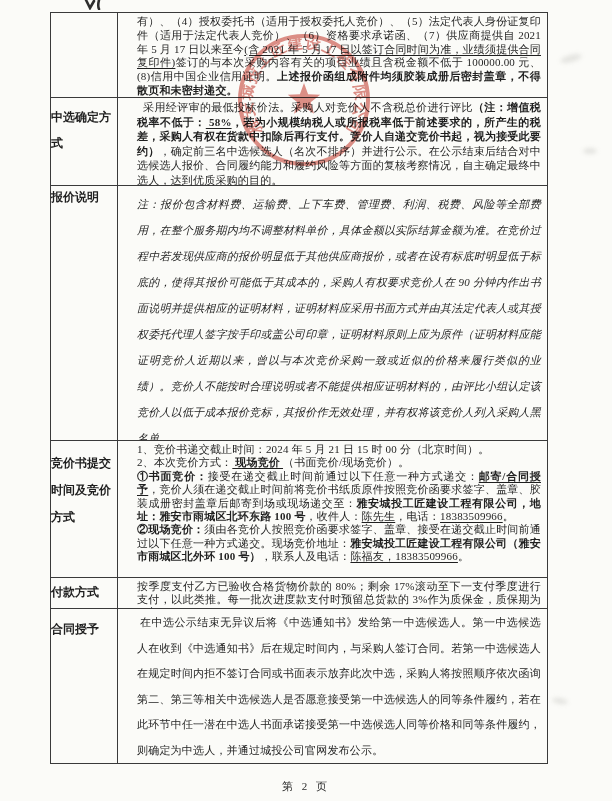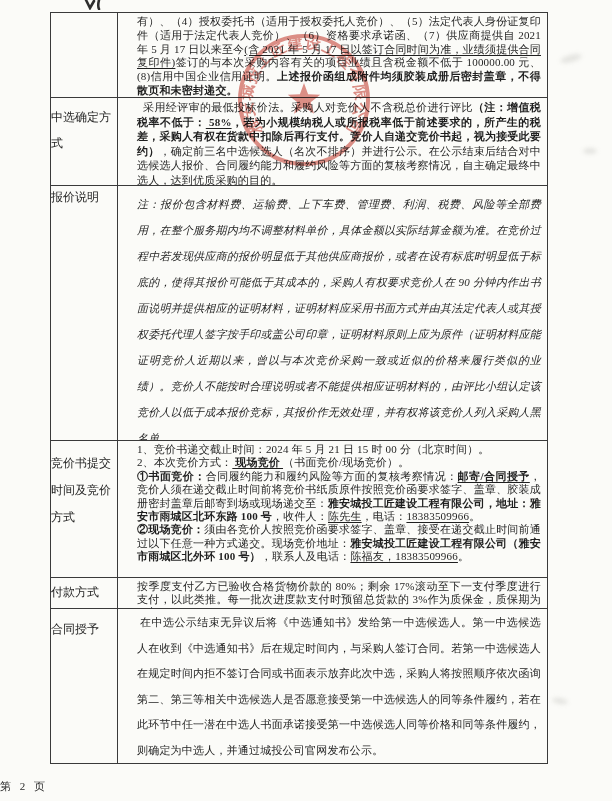--- a/index.html
+++ b/index.html
@@ -20,21 +20,21 @@
     border-collapse:collapse;
     table-layout:fixed;
   }
   table.terms td{
     border:1px solid #3a3a3a;
     vertical-align:top;
     padding:0;
   }
   td.label-cell{
     width:66px;
-    font-weight:normal;
+    font-weight:bold;
     font-size:12px;
     line-height:26px;
     padding-left:4px;
     letter-spacing:0px;
   }
   td.content-cell{width:429px;}
   .ci{
     box-sizing:border-box;
     overflow:hidden;
     padding:2px 6px 0 7px;
@@ -58,20 +58,21 @@
   .row-3 td.label-cell{padding-top:9px;line-height:27px;margin-top:32px;}
   .row-4 td.label-cell{padding-top:8px;line-height:13px;}
   .row-5 td.label-cell{padding-top:13px;line-height:14px;margin-top:38px;}
 
   .seg-b{font-weight:bold;}
   .seg-u{text-decoration:underline;text-underline-offset:2px;}
 
   
   .footer{
     position:absolute;left:0;top:779px;width:612px;
+    text-align:center;
     font-size:11px;
     letter-spacing:3px;
     color:#2a2a2a;
   }
 
   
   .seal{
     position:absolute;left:230px;top:26px;
     opacity:0.55;
     mix-blend-mode:multiply;
@@ -118,21 +119,21 @@
           <td class="label-cell">报价说明</td>
           <td class="content-cell">
             <div class="ci"><span class="">注：报价包含材料费、运输费、上下车费、管理费、利润、税费、风险等全部费用，在整个服务期内均不调整材料单价，具体金额以实际结算金额为准。在竞价过程中若发现供应商的报价明显低于其他供应商报价，或者在设有标底时明显低于标底的，使得其报价可能低于其成本的，采购人有权要求竞价人在 90 分钟内作出书面说明并提供相应的证明材料，证明材料应采用书面方式并由其法定代表人或其授权委托代理人签字按手印或盖公司印章，证明材料原则上应为原件（证明材料应能证明竞价人近期以来，曾以与本次竞价采购一致或近似的价格来履行类似的业绩）。竞价人不能按时合理说明或者不能提供相应证明材料的，由评比小组认定该竞价人以低于成本报价竞标，其报价作无效处理，并有权将该竞价人列入采购人黑名单。</span></div>
           </td>
         </tr>
         <tr class="row-3">
           <td class="label-cell">竞价书提交时间及竞价方式</td>
           <td class="content-cell">
             <div class="ci"><span class="">1、竞价书递交截止时间：2024 年 5 月 21 日 15 时 00 分（北京时间）。
 2、本次竞价方式：</span><span class="seg-b seg-u"> 现场竞价 </span><span class="">（书面竞价/现场竞价）。
-</span><span class="seg-b">①书面竞价：</span><span class="">合同履约能力和履约风险等方面的复核考察情况：</span><span class="seg-b seg-u">邮寄/合同授予</span><span class="">，竞价人须在递交截止时间前将竞价书纸质原件按照竞价函要求签字、盖章、胶装成册密封盖章后邮寄到场或现场递交至：</span><span class="seg-b">雅安城投工匠建设工程有限公司，地址：雅安市雨城区北环东路 100 号</span><span class="">，收件人：</span><span class="seg-u">陈先生</span><span class="">，电话：</span><span class="seg-u">18383509966</span><span class="">。
+</span><span class="seg-b">①书面竞价：</span><span class="">接受在递交截止时间前通过以下任意一种方式递交：</span><span class="seg-b seg-u">邮寄/合同授予</span><span class="">，竞价人须在递交截止时间前将竞价书纸质原件按照竞价函要求签字、盖章、胶装成册密封盖章后邮寄到场或现场递交至：</span><span class="seg-b">雅安城投工匠建设工程有限公司，地址：雅安市雨城区北环东路 100 号</span><span class="">，收件人：</span><span class="seg-u">陈先生</span><span class="">，电话：</span><span class="seg-u">18383509966</span><span class="">。
 </span><span class="seg-b">②现场竞价：</span><span class="">须由各竞价人按照竞价函要求签字、盖章、接受在递交截止时间前通过以下任意一种方式递交。现场竞价地址：</span><span class="seg-b">雅安城投工匠建设工程有限公司（雅安市雨城区北外环 100 号）</span><span class="">，联系人及电话：</span><span class="seg-u">陈福友，18383509966</span><span class="">。</span></div>
           </td>
         </tr>
         <tr class="row-4">
           <td class="label-cell">付款方式</td>
           <td class="content-cell">
             <div class="ci"><span class="">按季度支付乙方已验收合格货物价款的 80%；剩余 17%滚动至下一支付季度进行支付，以此类推。每一批次进度款支付时预留总货款的 3%作为质保金，质保期为一年。</span></div>
           </td>
         </tr>
         <tr class="row-5">

